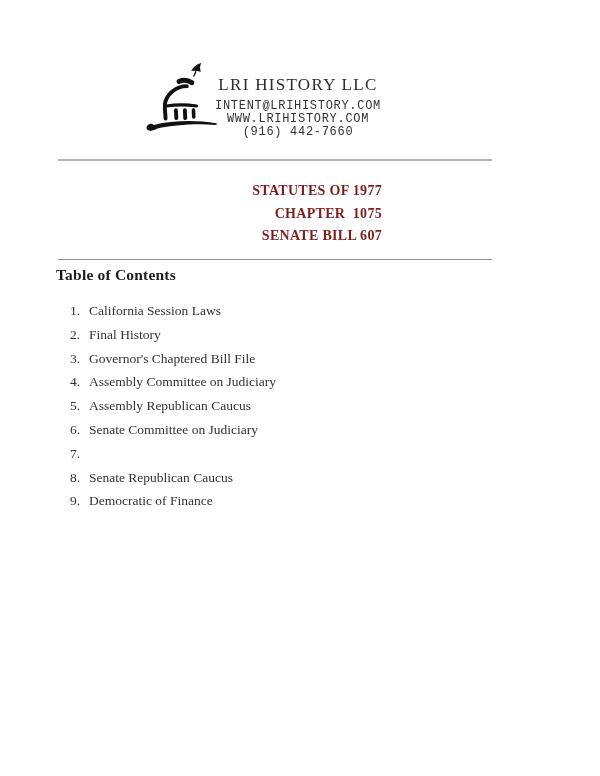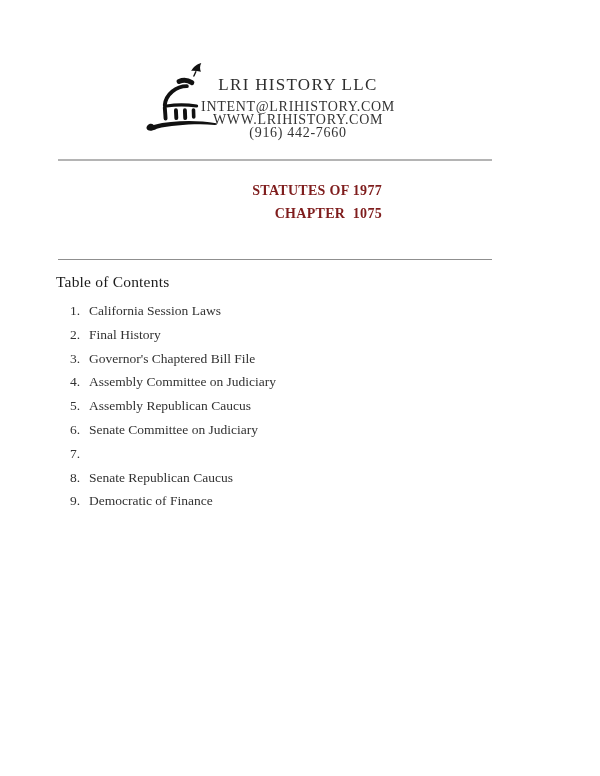--- a/index.html
+++ b/index.html
@@ -32,25 +32,26 @@
     text-align: center;
   }
   .company-name {
     font-size: 17px;
     letter-spacing: 1.3px;
     color: #2e2e2e;
     margin-bottom: 5px;
     white-space: pre;
   }
   .contact-line {
-    font-size: 14px;
+    font-size: 12px;
     letter-spacing: 0.7px;
     line-height: 13px;
     color: #333333;
     white-space: pre;
+    font-family: Liberation Mono, monospace;
   }
   
   .rule {
     position: absolute;
     left: 58px;
     width: 460px;
   }
   .rule-thick {
     top: 159px;
     height: 2px;
@@ -71,24 +72,24 @@
     font-size: 14px;
     line-height: 22.5px;
     letter-spacing: 0.3px;
     color: #7f1d1d;
   }
   .bill-id-line { white-space: pre; }
   
   .toc-title {
     position: absolute;
     left: 56px;
-    top: 273px;
+    top: 266px;
     margin: 0;
     font-size: 15.5px;
-    font-weight: normal;
+    font-weight: bold;
     letter-spacing: 0.2px;
     color: #1c1c1c;
   }
   .toc-list {
     position: absolute;
     left: 56px;
     top: 303px;
     margin: 0;
     padding: 0;
     list-style: none;
@@ -140,20 +141,21 @@
     <div class="contact-line">INTENT@LRIHISTORY.COM</div>
     <div class="contact-line">WWW.LRIHISTORY.COM</div>
     <div class="contact-line">(916) 442-7660</div>
   </div>
 
   <div class="rule rule-thick"></div>
 
   <div class="bill-id">
     <div class="bill-id-line">STATUTES OF 1977</div>
     <div class="bill-id-line">CHAPTER  1075</div>
+    <div class="bill-id-line">SENATE BILL 607</div>
   </div>
 
   <div class="rule rule-thin"></div>
 
   <h2 class="toc-title">Table of Contents</h2>
 
   <ol class="toc-list">
     <li>
       <span class="toc-num">1.</span>
       <span class="toc-label">California Session Laws</span>

